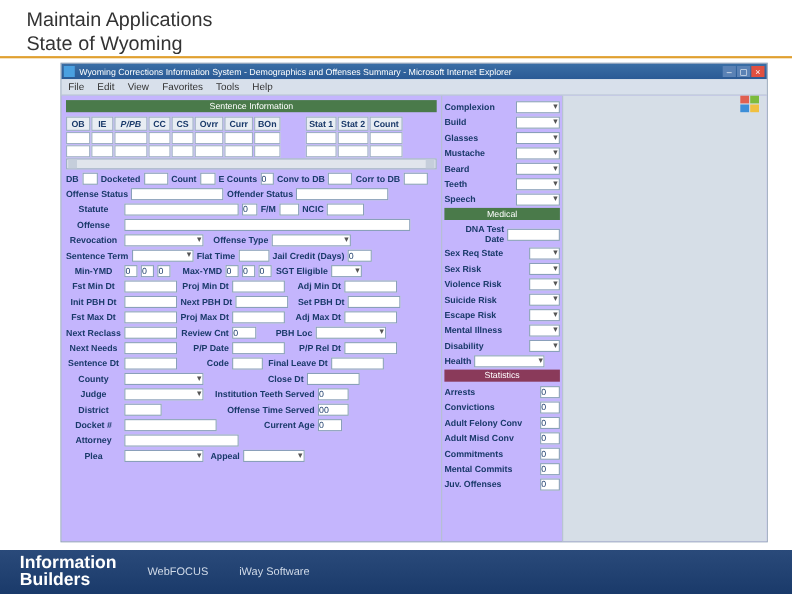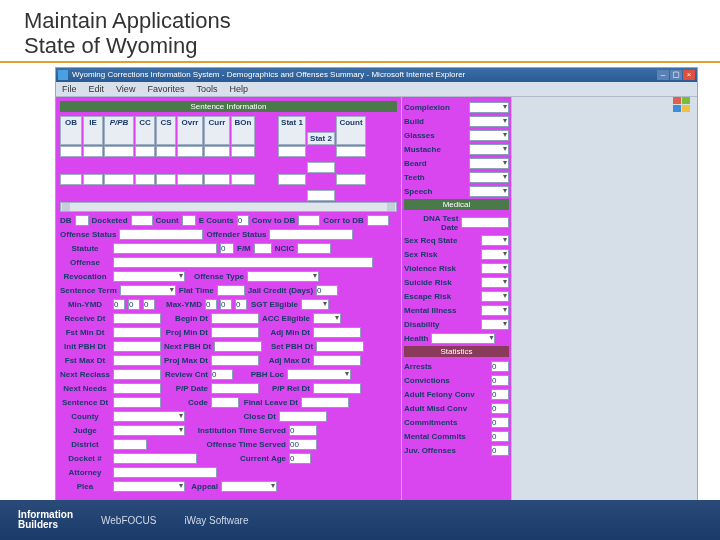--- a/index.html
+++ b/index.html
@@ -1,58 +1,58 @@
 <!DOCTYPE html>
 <html><head>
 <meta charset="utf-8">
 <style>
   * { box-sizing: border-box; margin: 0; padding: 0; }
   body { width: 720px; height: 540px; background: #fff; font-family: Arial, sans-serif; font-size: 8px; overflow: hidden; position: relative; }
-  .slide-title { font-size: 22px; color: #333; padding: 8px 0 0 24px; line-height: 1.15; }
+  .slide-title { font-size: 18px; color: #333; padding: 8px 0 0 24px; line-height: 1.15; }
   .slide-rule { border: none; border-top: 2px solid #e0a030; margin: 2px 0 4px 0; }
   .browser { margin: 0 22px 0 55px; border: 1px solid #9aa8bb; background: #d4dde8; }
   .titlebar { background: linear-gradient(#3a6ea5,#2a5a95); color: #fff; display: flex; align-items: center; padding: 1px 2px; font-size: 8px; height: 14px; }
   .titlebar .icn { width: 10px; height: 10px; background: #4aa0e0; margin-right: 4px; }
   .titlebar .ttl { flex: 1; white-space: nowrap; overflow: hidden; }
   .winbtn { width: 12px; height: 10px; margin-left: 1px; display: inline-flex; align-items: center; justify-content: center; font-size: 8px; color:#fff; }
   .winbtn.min,.winbtn.max{ background:#5a82b5; }
   .winbtn.cls{ background:#e05040; }
   .menubar { display: flex; gap: 12px; padding: 2px 6px; font-size: 9px; color: #333; background: #d8e0eb; border-bottom: 1px solid #b0bccd; }
   .menubar span{ cursor:default; }
-  .content { display: flex; height: 405px; background: #d946ef; position:relative;}
+  .content { display: flex; height: 405px; background: #c4b5fd; position:relative;}
   .winlogo{position:absolute;right:4px;top:0px;width:20px;height:18px;}
   .winlogo span{position:absolute;width:8px;height:7px;}
   .winlogo .r{background:#e06050;left:0;top:0;} .winlogo .g{background:#7cbb3c;left:9px;top:0;}
   .winlogo .b{background:#3c8ed8;left:0;top:8px;} .winlogo .y{background:#f0c040;left:9px;top:8px;}
   .col-main { flex: 0 0 345px; padding: 2px 4px; overflow:hidden;}
   .col-right { flex: 0 0 110px; padding: 2px 2px; border-left: 1px solid #b5c0d0; overflow:hidden;}
   .col-blank { flex: 1; background: #d6dee7; border-left: 1px solid #b5c0d0;}
   .section-hdr { background: #4a7a4a; color: #fff; text-align: center; font-size: 8px; padding: 1px 0; margin: 2px 0 4px 0; }
   .tbl-head { display: flex; gap: 1px; }
   .tbl-head .th { background: #e8edf3; border: 1px solid #9fb0c5; padding: 1px 2px; text-align: center; font-weight: bold; color:#1a3a6a; }
   .tbl-row { display: flex; gap: 1px; margin-top:1px;}
   .tbl-row .td { background: #fff; border: 1px solid #9fb0c5; height: 11px; }
   .wA{width:22px;} .wB{width:20px;} .wC{width:30px;font-style:italic;} .wD{width:20px;} .wE{width:20px;}
-  .wF{width:26px;} .wG{width:26px;} .wH{width:24px;} .wI{width:28px;margin-left:22px;} .wJ{width:28px;margin-top:16px;} .wK{width:30px;}
+  .wF{width:26px;} .wG{width:26px;} .wH{width:24px;} .wI{width:28px;margin-left:22px;} .wJ{width:28px;} .wK{width:30px;}
   .scrollx{height:10px;background:#e0e5ec;border:1px solid #9fb0c5;margin-top:1px;display:flex;align-items:center;padding:0 1px;}
   .scrollx .ar{width:8px;height:8px;background:#c5cedb;}
   .scrollx .mid{flex:1;}
   .frow { display: flex; align-items: center; gap: 3px; margin-top: 3px; color:#1a3a6a; }
   .lbl { text-align: center; min-width: 50px; font-weight: bold; }
   .lbl2 { text-align: right; font-weight: bold; }
   .inp { background: #fff; border: 1px solid #8aa0ba; height: 11px; }
   .sel { background: #fff; border: 1px solid #8aa0ba; height: 11px; position:relative;}
   .sel:after{content:"▾";position:absolute;right:1px;top:-1px;font-size:8px;color:#555;} .w12{width:12px;} .w14{width:14px;} .w18{width:18px;} .w22{width:22px;}
   .w28{width:28px;} .w34{width:34px;} .w40{width:40px;} .w48{width:48px;} .w56{width:56px;}
   .w64{width:64px;} .w72{width:72px;} .w84{width:84px;} .w104{width:104px;}
   .r-row{display:flex;align-items:center;justify-content:space-between;gap:2px;margin-top:3px;color:#1a3a6a;}
   .r-lbl{font-weight:bold;text-align:right;}
   .footer { position: absolute; bottom: 0; left: 0; right: 0; height: 40px; background: linear-gradient(#2a4a7a,#1a3a6a); display: flex; align-items: center; padding: 0 18px; gap: 28px; color: #d0dae8; font-size: 10px; }
   .footer .ib { display:flex; flex-direction:column; line-height:1; }
-  .footer .ib b{font-size:10px;color:#fff;}
+  .footer .ib b{font-size:16px;color:#fff;}
 </style>
 </head>
 <body>
 
 <div class="slide-title">
   <div>Maintain Applications</div>
   <div>State of Wyoming</div>
 </div>
 <hr class="slide-rule">
 
@@ -181,28 +181,20 @@
           <div class="inp w12">0</div>
           <div class="inp w12">0</div>
         <span class="lbl2" style="min-width:44px">Max-YMD</span>
         <div class="inp w12">0</div>
           <div class="inp w12">0</div>
           <div class="inp w12">0</div>
         <span class="lbl2" style="min-width:48px">SGT Eligible</span>
           <div class="sel w28"></div>
       </div>
       <div class="frow">
-        <span class="lbl">Receive Dt</span>
-          <div class="inp w48"></div>
-        <span class="lbl2" style="min-width:44px">Begin Dt</span>
-          <div class="inp w48"></div>
-        <span class="lbl2" style="min-width:48px">ACC Eligible</span>
-          <div class="sel w28"></div>
-      </div>
-      <div class="frow">
         <span class="lbl">Fst Min Dt</span>
           <div class="inp w48"></div>
         <span class="lbl2" style="min-width:44px">Proj Min Dt</span>
           <div class="inp w48"></div>
         <span class="lbl2" style="min-width:48px">Adj Min Dt</span>
           <div class="inp w48"></div>
       </div>
       <div class="frow">
         <span class="lbl">Init PBH Dt</span>
           <div class="inp w48"></div>
@@ -245,21 +237,21 @@
       </div>
       <div class="frow">
         <span class="lbl">County</span>
           <div class="sel w72"></div>
         <span class="lbl2" style="min-width:88px">Close Dt</span>
           <div class="inp w48"></div>
       </div>
       <div class="frow">
         <span class="lbl">Judge</span>
           <div class="sel w72"></div>
-        <span class="lbl2" style="min-width:98px">Institution Time Served</span>
+        <span class="lbl2" style="min-width:98px">Institution Teeth Served</span>
           <div class="inp w28">0</div>
       </div>
       <div class="frow">
         <span class="lbl">District</span>
           <div class="inp w34"></div>
         <span class="lbl2" style="min-width:136px">Offense Time Served</span>
           <div class="inp w28">00</div>
       </div>
       <div class="frow">
         <span class="lbl">Docket #</span>

